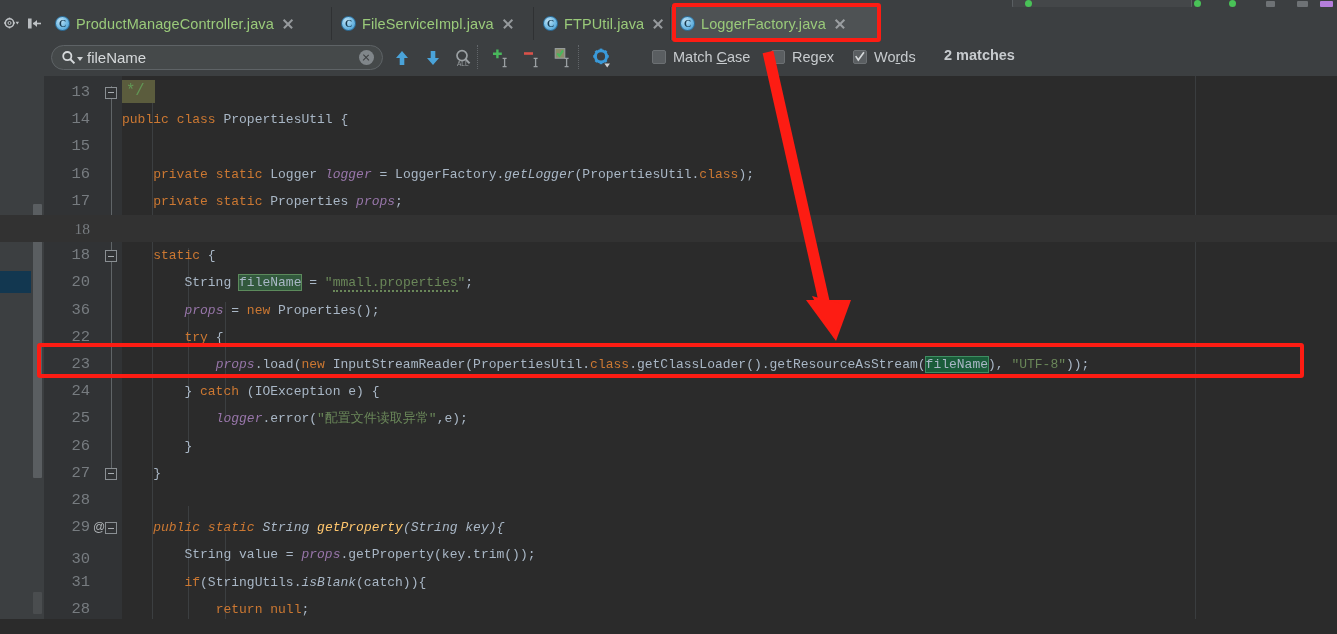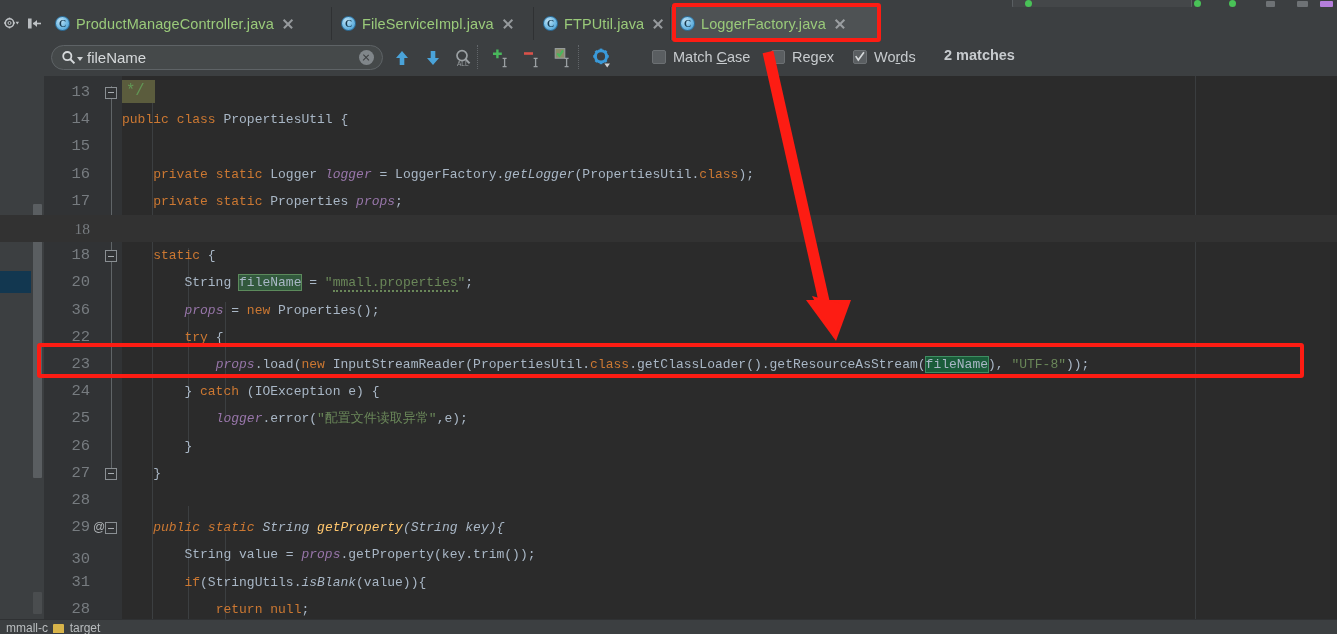--- a/index.html
+++ b/index.html
@@ -664,34 +664,27 @@
         <div class="row" style="top: 438.2px;"></div>
         <div class="lineno" style="top: 438.2px;">29</div>
         <div class="anno-at" style="top: 438.2px;">@</div>
         <div class="fold" style="top: 446.2px;"></div>
         <div class="codetext" style="top: 438.2px; font-style: italic;"><span class="plain">    </span><span class="kw">public</span><span class="plain"> </span><span class="kw">static</span><span class="plain"> String </span><span class="mtdy">getProperty</span><span class="plain">(String key){</span></div>
         <div class="row" style="top: 465.4px;"></div>
         <div class="lineno" style="top: 470px;">30</div>
         <div class="codetext" style="top: 465.4px;"><span class="plain">        String value = </span><span class="fld">props</span><span class="plain">.getProperty(key.trim());</span></div>
         <div class="row" style="top: 492.6px;"></div>
         <div class="lineno" style="top: 492.6px;">31</div>
-        <div class="codetext" style="top: 492.6px;"><span class="plain">        </span><span class="kw">if</span><span class="plain">(StringUtils.</span><span class="mtd">isBlank</span><span class="plain">(value)){</span></div>
+        <div class="codetext" style="top: 492.6px;"><span class="plain">        </span><span class="kw">if</span><span class="plain">(StringUtils.</span><span class="mtd">isBlank</span><span class="plain">(catch)){</span></div>
         <div class="row" style="top: 519.8px;"></div>
         <div class="lineno" style="top: 519.8px;">28</div>
         <div class="codetext" style="top: 519.8px;"><span class="plain">            </span><span class="kw">return</span><span class="plain"> </span><span class="kw">null</span><span class="plain">;</span></div>
       </div>
   </div>
 
-  <div class="breadcrumb">
-    <span class="crumb-text">
-      <span>mmall-c</span>
-      <span class="crumb-folder"></span>
-      <span>target</span>
-    </span>
-  </div>
 
   <div class="anno-layer">
     <div class="anno-rect-tab"></div>
     <div class="anno-rect-line"></div>
     <svg width="1337" height="634" style="position:absolute;left:0;top:0;">
       <g>
         <path d="M768 52 L826 310" stroke="#fd1c13" stroke-width="11" fill="none"></path>
         <path d="M806 300 L851 300 L836 341 Z" fill="#fd1c13"></path>
         <path d="M812 296 L846 305 L834 338 Z" fill="#fd1c13"></path>
       </g>

